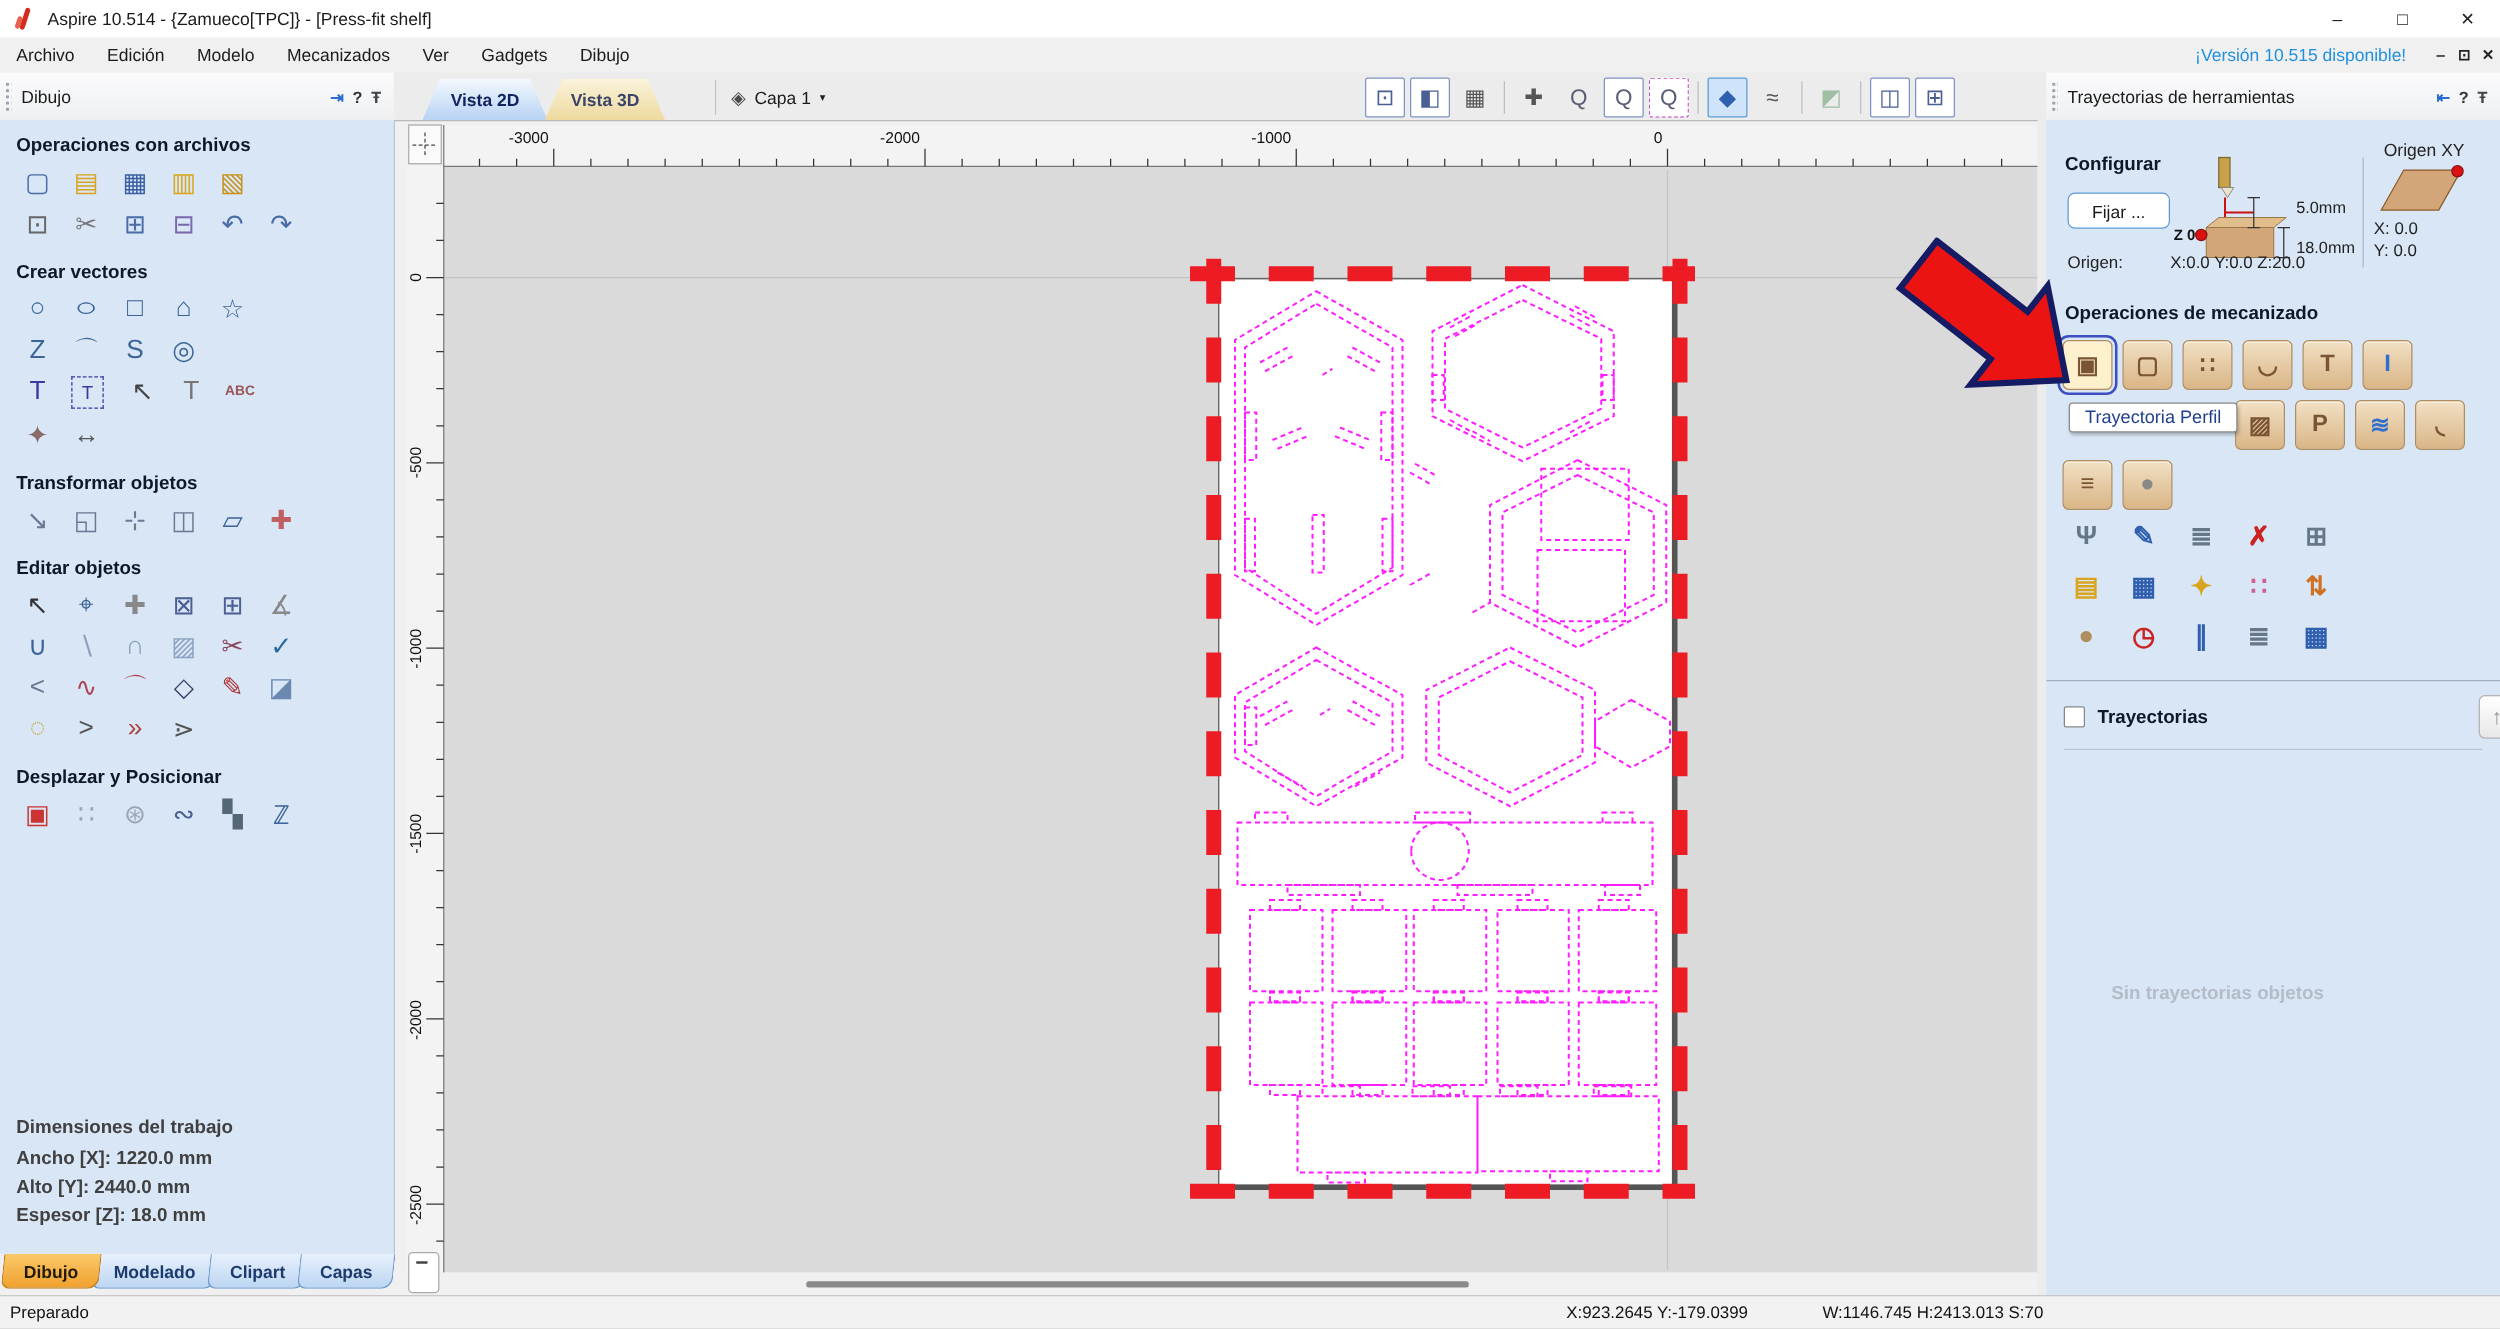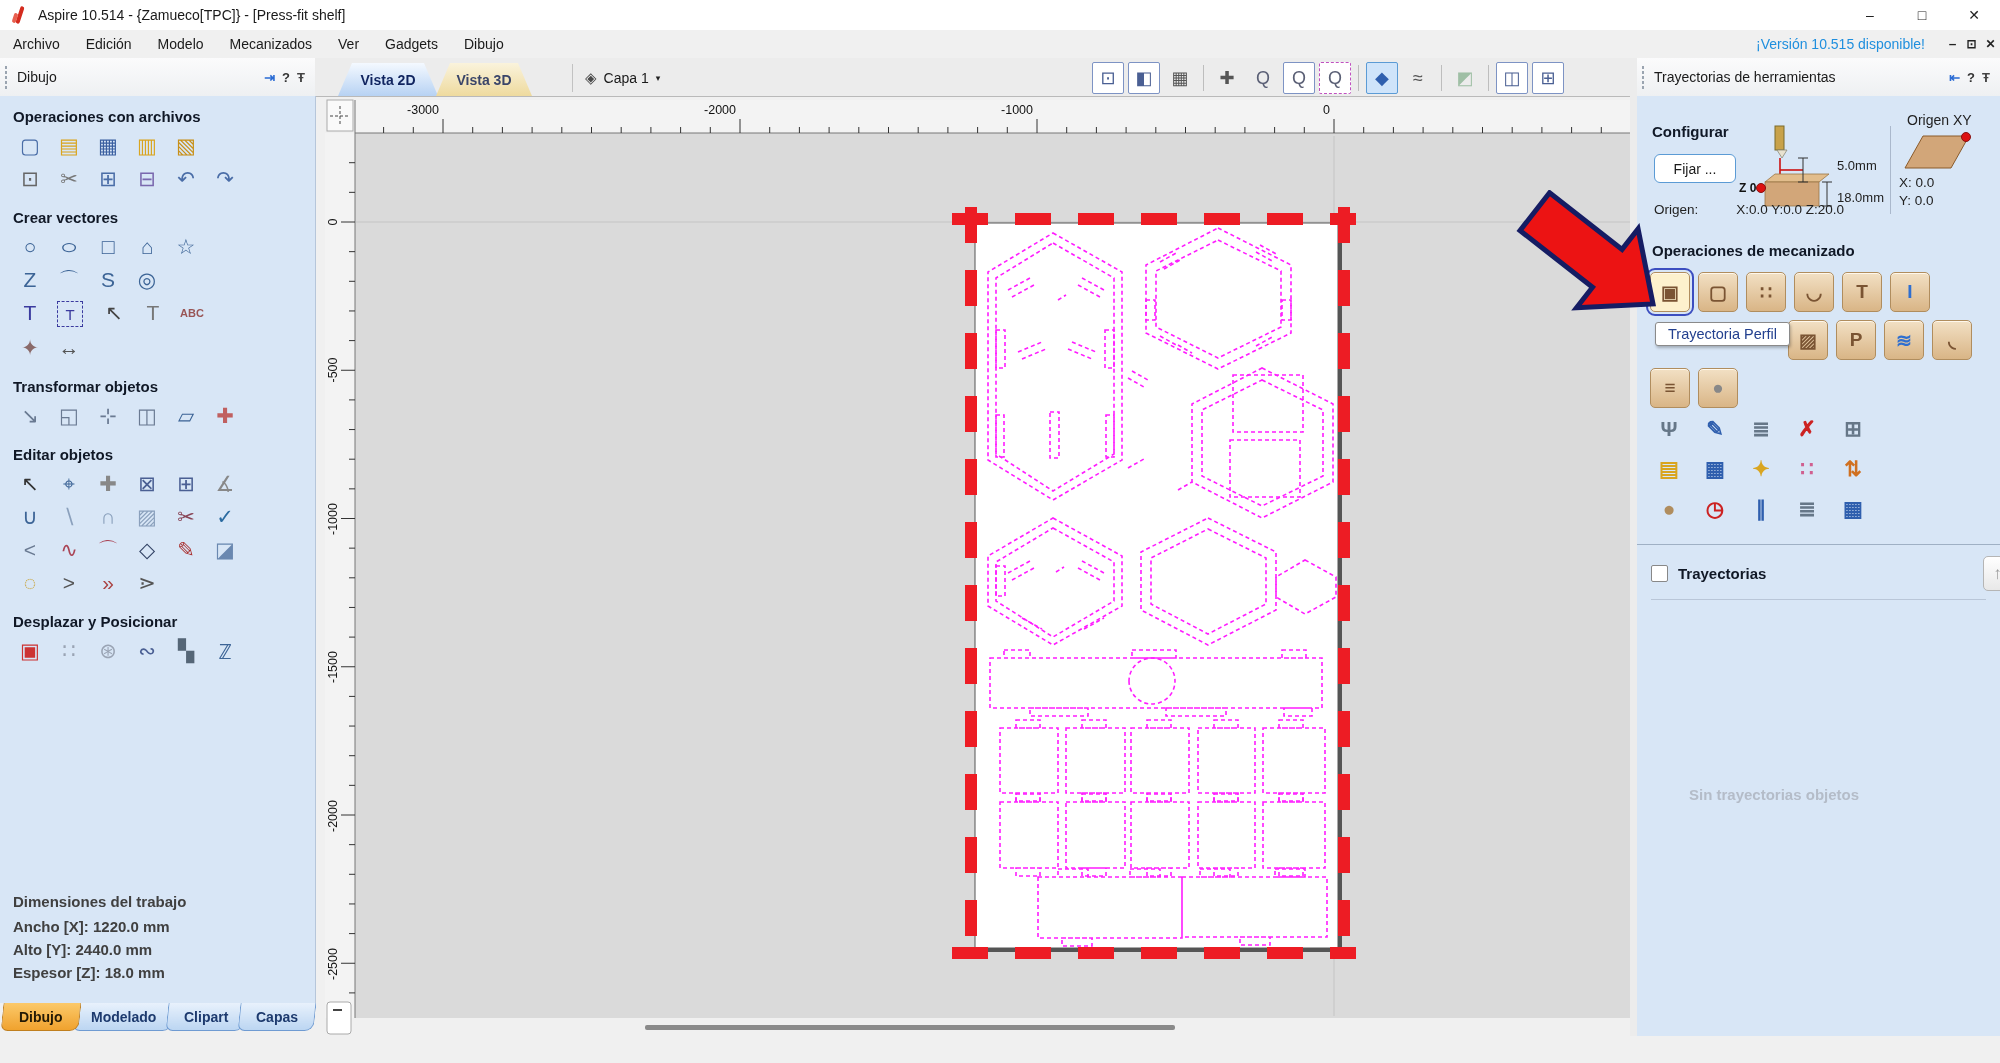--- a/index.html
+++ b/index.html
@@ -565,14 +565,19 @@
       </div>
       <div id="tp-divider2"></div>
       <div id="tp-empty">Sin trayectorias objetos</div>
     </div>
   </div>
 
   <svg id="arrow-overlay" viewBox="0 0 180 140">
     <polygon points="-150,-24 -58,-24 -58,-50 0,0 -58,50 -58,24 -150,24" transform="translate(155,114) rotate(38)" fill="#ec1313" stroke="#151c63" stroke-width="5" stroke-linejoin="miter"></polygon>
   </svg>
 
+  <div id="statusbar">
+    <span id="st-ready">Preparado</span>
+    <span id="st-pos">X:923.2645 Y:-179.0399</span>
+    <span id="st-size">W:1146.745  H:2413.013  S:70</span>
+  </div>
 
 </div>
 
 </body></html>

